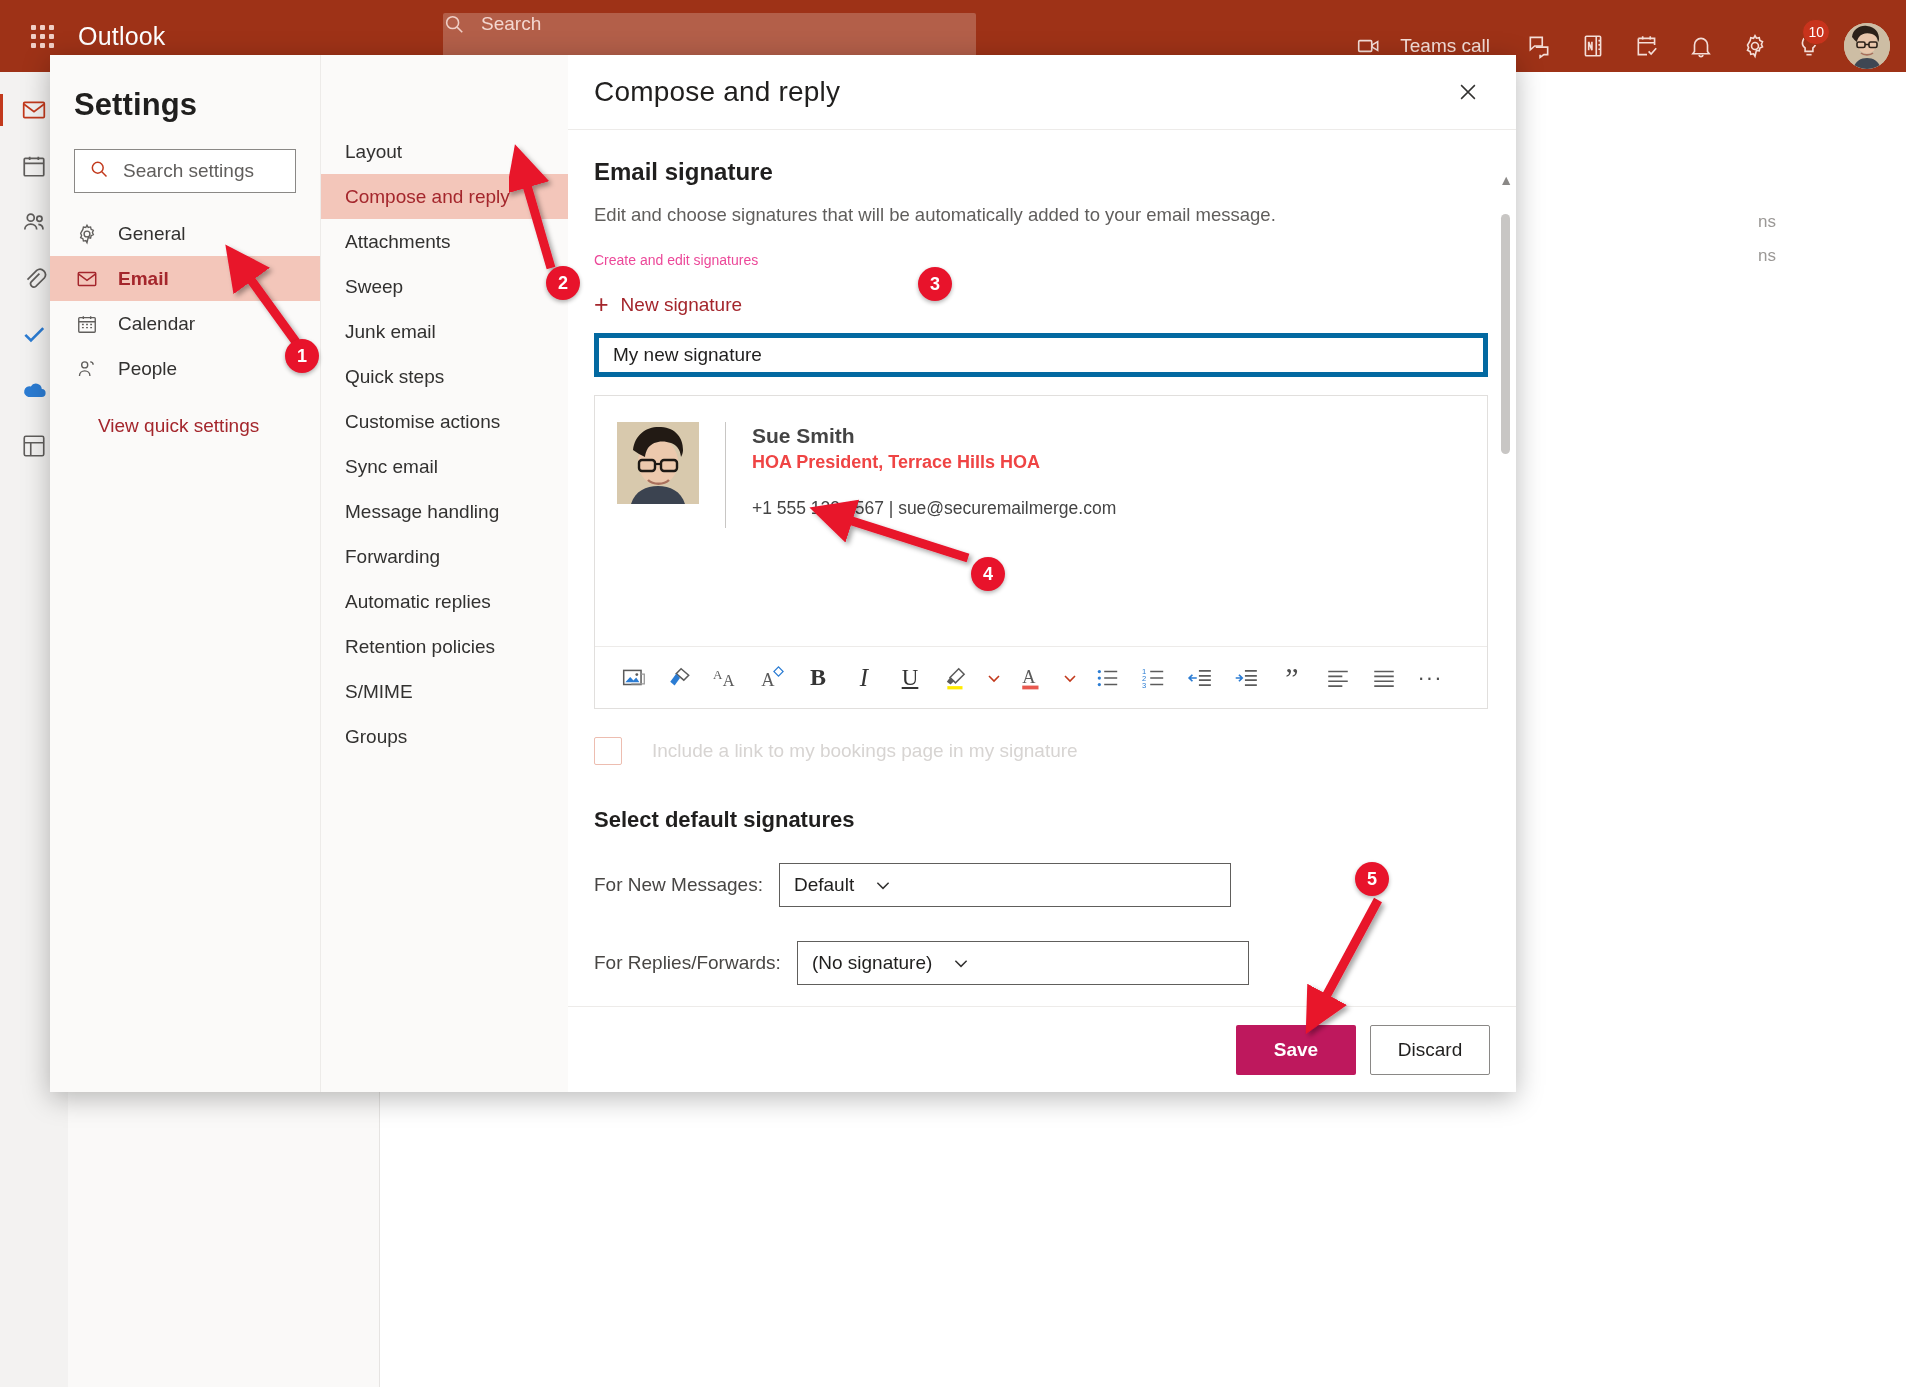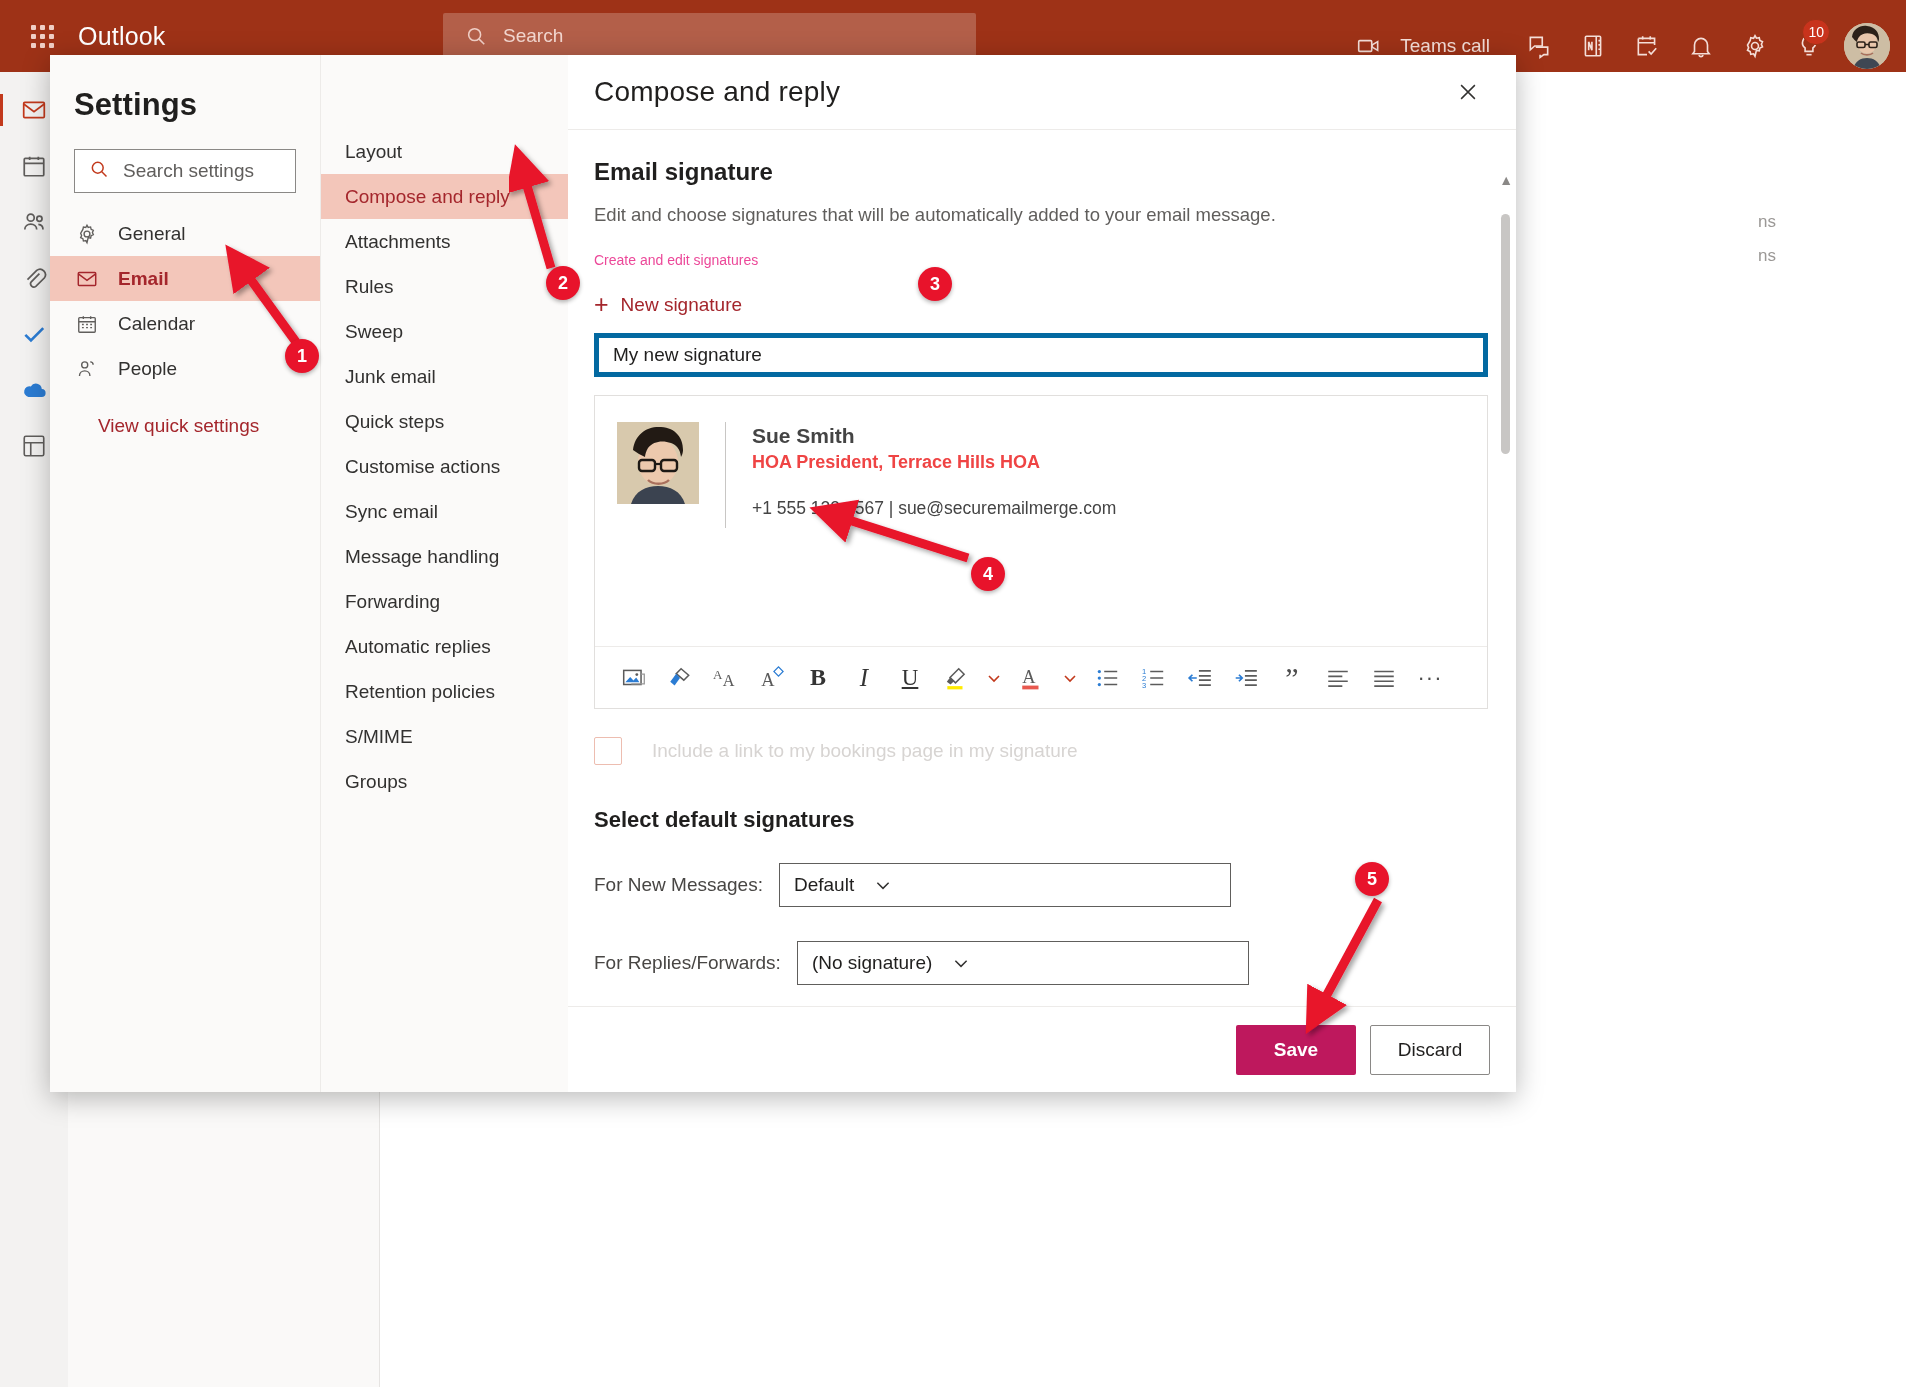--- a/index.html
+++ b/index.html
@@ -19,21 +19,21 @@
   }
   .waffle { width: 56px; margin-left: 14px; display:flex; align-items:center; justify-content:center; cursor:pointer;}
   .waffle-grid { display:grid; grid-template-columns: repeat(3, 5px); grid-gap: 4px; }
   .waffle-grid i { width:5px;height:5px;background:#f0cfc6;border-radius:1px;display:block;}
   .brand {
     color:#ffffff; font-size: 25px; letter-spacing:.2px; margin-left: 8px;
   }
   .searchbox {
     position:absolute; left: 443px; top: 13px; width: 533px; height: 46px;
     background: rgba(255,255,255,0.22);
-    display:flex; align-items:center; padding-left: 22px; border-radius:2px; cursor:text;
+    display:flex; align-items:flex-start; border-radius:2px; cursor:text;
   }
   .searchbox .s-ico { margin-right: 16px; display:flex; }
   .searchbox .s-text { color:#f3d7d0; font-size:19px; }
 
   .tb-right {
     position:absolute; right: 0; top:0; height:92px; display:flex; align-items:center;
   }
   .tb-item {
     height:72px; display:flex; align-items:center; justify-content:center;
     color:#f4ded8; padding: 0 14px; cursor:pointer; position:relative;
@@ -389,21 +389,20 @@
         </div>
       </div>
 
       <div class="quick-link">View quick settings</div>
     </div>
 
     <div class="col-sub">
       <div class="sub-item">Layout</div>
       <div class="sub-item active">Compose and reply</div>
       <div class="sub-item">Attachments</div>
-      <div class="sub-item">Rules</div>
       <div class="sub-item">Sweep</div>
       <div class="sub-item">Junk email</div>
       <div class="sub-item">Quick steps</div>
       <div class="sub-item">Customise actions</div>
       <div class="sub-item">Sync email</div>
       <div class="sub-item">Message handling</div>
       <div class="sub-item">Forwarding</div>
       <div class="sub-item">Automatic replies</div>
       <div class="sub-item">Retention policies</div>
       <div class="sub-item">S/MIME</div>

